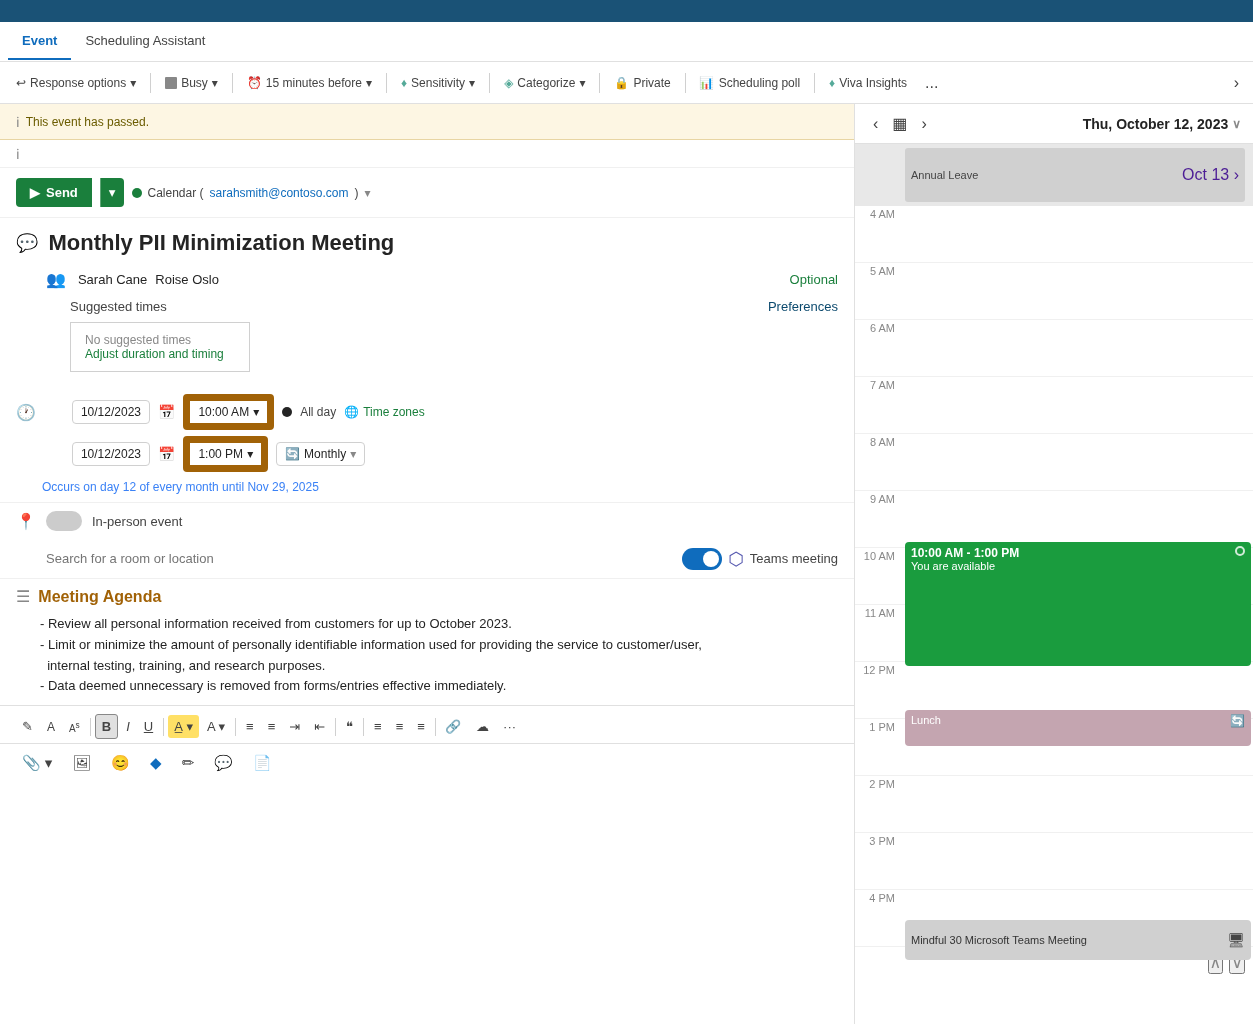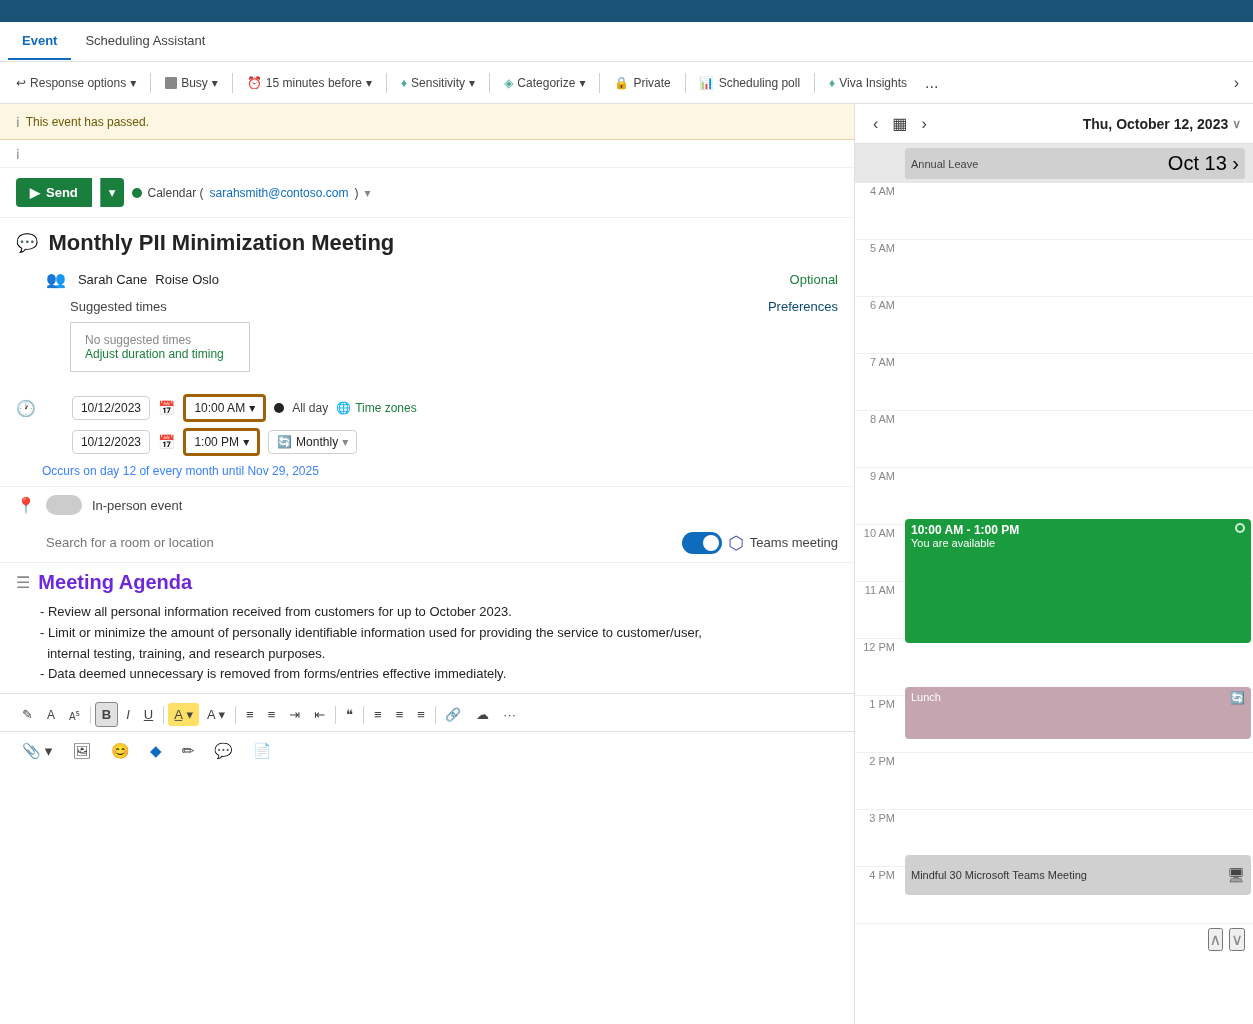--- a/index.html
+++ b/index.html
@@ -48,21 +48,21 @@
     .preferences-link { color: #0c4a6e; font-size: 13px; cursor: pointer; }
     .suggested-box { border: 1px solid #d0d0d0; border-radius: 0; padding: 10px 14px; display: inline-block; min-width: 180px; }
     .no-suggested { font-size: 12px; color: #888; }
     .adjust-link { color: #1a7f3c; font-size: 12px; cursor: pointer; }
 
     .datetime-area { padding: 8px 16px 4px 16px; }
     .datetime-row { display: flex; align-items: center; gap: 8px; margin-bottom: 6px; }
     .dt-icon { font-size: 16px; color: #888; }
     .dt-input { border: 1px solid #d0d0d0; border-radius: 4px; padding: 4px 8px; font-size: 12px; color: #242424; cursor: pointer; margin-left: 28px; }
     .dt-cal-icon { font-size: 14px; color: #888; cursor: pointer; }
-    .dt-time { border: 3px solid #a16207; border-radius: 4px; padding: 4px 8px; font-size: 12px; color: #242424; cursor: pointer; display: flex; align-items: center; gap: 4px; }
+    .dt-time { border: 7px solid #a16207; border-radius: 4px; padding: 4px 8px; font-size: 12px; color: #242424; cursor: pointer; display: flex; align-items: center; gap: 4px; }
     .dt-circle { width: 10px; height: 10px; border-radius: 50%; background: #242424; }
     .allday-label { font-size: 12px; color: #444; }
     .timezone-link { color: #1a7f3c; font-size: 12px; cursor: pointer; display: flex; align-items: center; gap: 4px; }
     .recur-btn { border: 1px solid #d0d0d0; border-radius: 4px; padding: 4px 8px; font-size: 12px; cursor: pointer; display: flex; align-items: center; gap: 4px; background: #fff; }
     .recur-text { color: #242424; }
     .recur-dropdown { color: #888; }
     .occurs-text { font-size: 12px; color: #3b82f6; padding: 2px 0 4px 26px; }
 
     .location-area { display: flex; align-items: center; gap: 10px; padding: 8px 16px; border-top: 1px solid #f0f0f0; }
     .loc-icon { font-size: 16px; color: #888; }
@@ -72,53 +72,53 @@
     .location-search { border: none; outline: none; font-size: 13px; color: #888; flex: 1; padding: 4px 0; }
     .teams-toggle { display: flex; align-items: center; gap: 6px; margin-left: auto; }
     .teams-toggle-track { width: 40px; height: 22px; background: #0f6cbd; border-radius: 11px; cursor: pointer; display: flex; align-items: center; padding: 0 3px; }
     .teams-toggle-thumb { width: 16px; height: 16px; background: #fff; border-radius: 50%; margin-left: auto; }
     .teams-icon { color: #5558AF; font-size: 18px; }
     .teams-label { font-size: 13px; color: #444; }
 
     .body-area { padding: 8px 16px; border-top: 1px solid #f0f0f0; }
     .body-header { display: flex; align-items: center; gap: 8px; margin-bottom: 8px; }
     .body-icon { font-size: 16px; color: #888; }
-    .body-title { font-size: 20px; font-weight: 700; color: #6d28d9; }
+    .body-title { font-size: 16px; font-weight: 700; color: #a16207; }
     .body-content { font-size: 13px; color: #242424; line-height: 1.6; padding-left: 24px; }
 
     .editor-toolbar { display: flex; align-items: center; gap: 2px; padding: 8px 16px 4px; border-top: 1px solid #e0e0e0; flex-wrap: wrap; }
     .editor-btn { padding: 4px 6px; border-radius: 3px; cursor: pointer; font-size: 13px; color: #444; border: none; background: transparent; }
     .editor-btn.active { background: #e0e0e0; font-weight: bold; }
     .editor-btn.bold { font-weight: 700; border: 1px solid #888; }
     .editor-separator { width: 1px; height: 18px; background: #d0d0d0; margin: 0 2px; }
 
     .editor-attach-bar { display: flex; align-items: center; gap: 8px; padding: 6px 16px; border-top: 1px solid #e0e0e0; }
     .attach-btn { padding: 4px 6px; border-radius: 3px; cursor: pointer; font-size: 15px; color: #444; border: none; background: transparent; }
 
     
     .right-panel { flex: 1; overflow-y: auto; background: #fff; }
     .calendar-header { display: flex; align-items: center; justify-content: space-between; padding: 8px 12px; border-bottom: 1px solid #e0e0e0; }
     .cal-nav { display: flex; align-items: center; gap: 4px; }
     .cal-nav-btn { background: transparent; border: none; cursor: pointer; font-size: 16px; color: #444; padding: 2px 6px; border-radius: 4px; }
     .cal-grid-btn { background: transparent; border: none; cursor: pointer; font-size: 16px; color: #444; padding: 2px 4px; }
     .cal-date-title { font-size: 14px; font-weight: 600; color: #242424; cursor: pointer; display: flex; align-items: center; gap: 4px; }
     .cal-date-chevron { font-size: 12px; color: #888; }
     .cal-all-day-banner { background: #e8e8e8; padding: 4px 8px 4px 50px; font-size: 11px; color: #444; display: flex; align-items: center; justify-content: space-between; }
-    .cal-all-day-event { background: #d0d0d0; border-radius: 3px; padding: 4px 6px; font-size: 11px; color: #444; flex: 1; display: flex; align-items: center; justify-content: space-between; }
-    .cal-all-day-arrow { font-size: 20px; color: #000000; }
+    .cal-all-day-event { background: #d0d0d0; border-radius: 3px; padding: 18px 6px; font-size: 11px; color: #444; flex: 1; display: flex; align-items: center; justify-content: space-between; }
+    .cal-all-day-arrow { font-size: 16px; color: #4c1d95; }
 
     .time-grid { position: relative; }
     .time-row { display: flex; align-items: flex-start; min-height: 56px; border-bottom: 1px solid #f0f0f0; }
     .time-label { width: 48px; text-align: right; padding-right: 8px; font-size: 11px; color: #888; padding-top: 2px; flex-shrink: 0; }
     .time-col { flex: 1; position: relative; min-height: 56px; }
 
     .event-block { position: absolute; left: 2px; right: 2px; border-radius: 4px; padding: 4px 6px; font-size: 11px; overflow: hidden; }
     .event-block.green { background: #1a9c3e; color: #fff; }
     .event-block.pink { background: #c4a5b0; color: #fff; }
-    .event-block.grey { background: #d0d0d0; color: #444; }
+    .event-block.grey { background: #d0d0d0; color: #444; margin-top: 42px; }
     .mini-scroll-btn { font-size: 16px; color: #888; cursor: pointer; }
   </style>
 </head>
 <body>
 
 <div class="top-bar"></div>
 
 <div class="tab-bar">
   <div class="tab-item active">Event</div>
   <div class="tab-item">Scheduling Assistant</div>
@@ -425,21 +425,21 @@
         <div class="event-block green" style="top: 336px; height: 124px; pointer-events: auto;">
           <div style="display:flex;justify-content:space-between;align-items:flex-start;">
             <div>
               <div style="font-weight:600;font-size:12px;">10:00 AM - 1:00 PM</div>
               <div style="font-size:11px;">You are available</div>
             </div>
             <div style="width:10px;height:10px;border-radius:50%;border:2px solid rgba(255,255,255,0.8);background:transparent;"></div>
           </div>
         </div>
 
-        <div class="event-block pink" style="top: 504px; height: 52px; pointer-events: auto; display:flex; align-items:flex-start; justify-content:space-between;">
+        <div class="event-block pink" style="top: 504px; height: 36px; pointer-events: auto; display:flex; align-items:flex-start; justify-content:space-between;">
           <span>Lunch</span>
           <span style="font-size:12px;">🔄</span>
         </div>
 
         <div class="event-block grey" style="top: 672px; height: 40px; pointer-events: auto; display:flex; align-items:center; justify-content:space-between;">
           <span style="font-size:11px;color:#333;">Mindful 30 Microsoft Teams Meeting</span>
           <span style="font-size:14px;">🖥</span>
         </div>
 
       </div>

